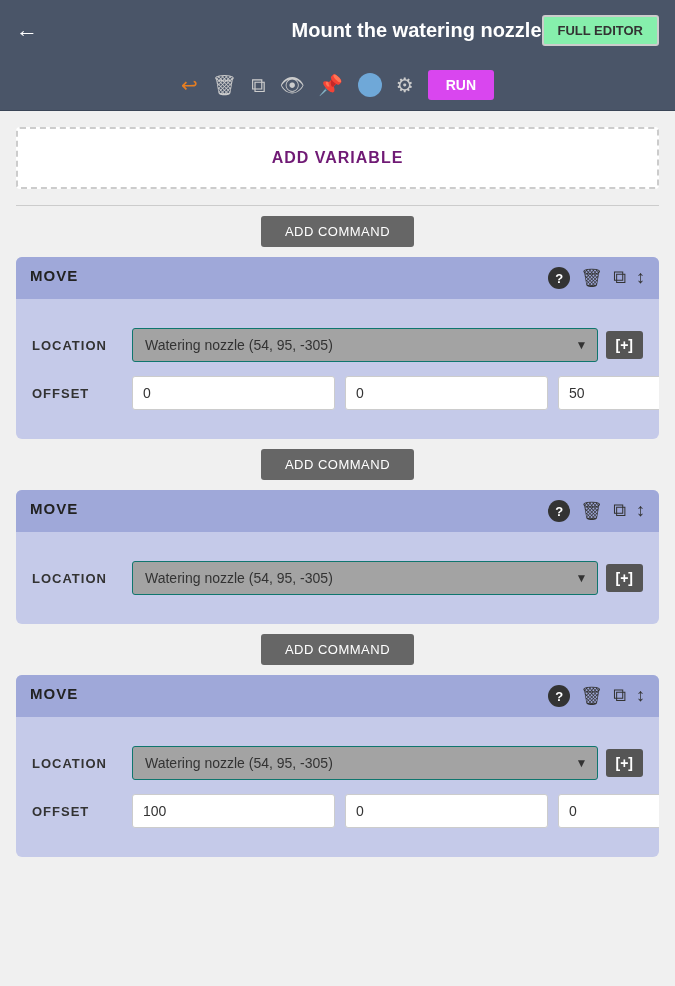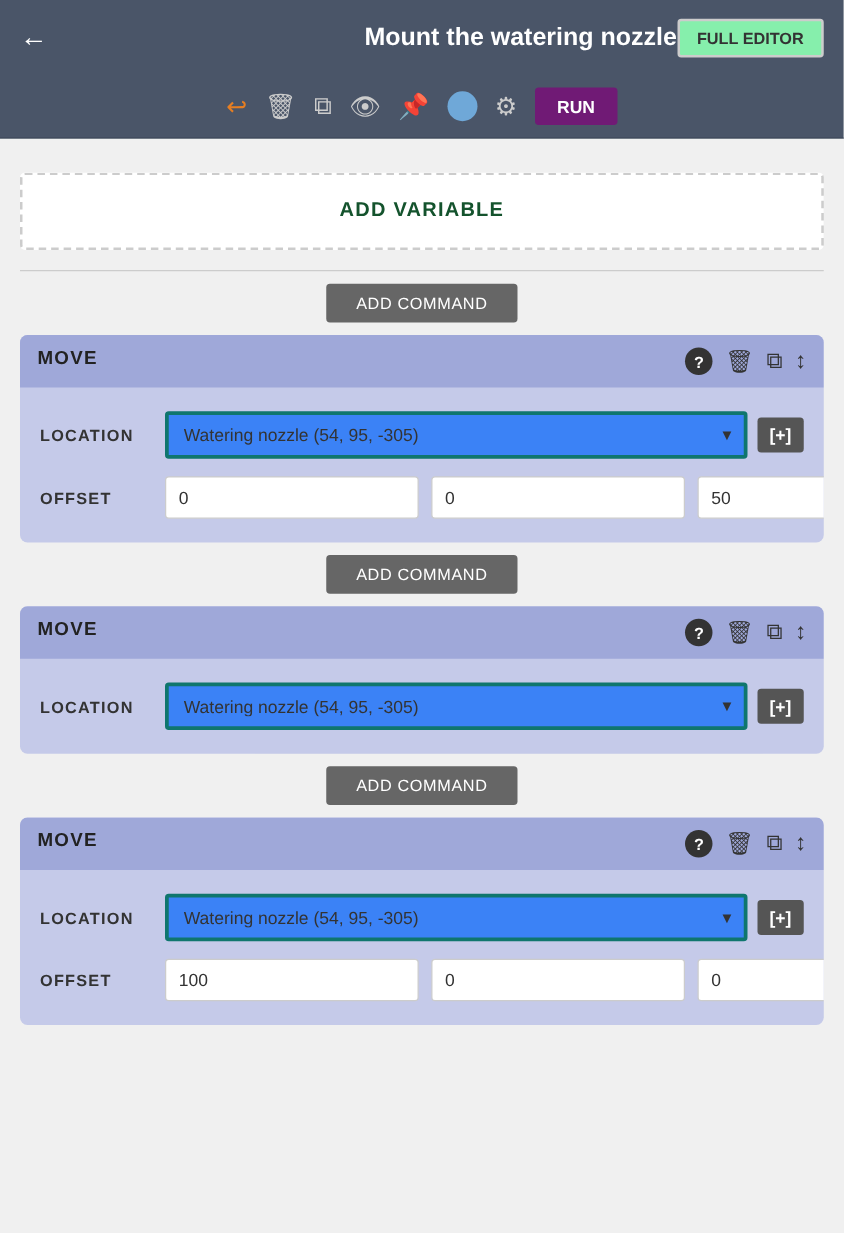--- a/index.html
+++ b/index.html
@@ -65,21 +65,21 @@
     }
     .toolbar-icon.orange { color: #e67e22; }
     .toolbar-icon.blue-circle {
       width: 24px;
       height: 24px;
       background: #6fa8d8;
       border-radius: 50%;
       display: inline-block;
     }
     .run-btn {
-      background: #701a75;
+      background: #d946ef;
       color: white;
       border: none;
       padding: 7px 18px;
       font-size: 14px;
       font-weight: bold;
       cursor: pointer;
       border-radius: 3px;
     }
     .saved-btn {
       background: #555;
@@ -101,26 +101,25 @@
       background: #f0f0f0;
     }
 
     
     .variable-box {
       border: 2px dashed #ccc;
       background: white;
       border-radius: 4px;
       padding: 20px;
       text-align: center;
-      color: #14532d;
+      color: #701a75;
       font-size: 16px;
       font-weight: bold;
       letter-spacing: 1px;
       margin-bottom: 16px;
-      margin-top: 11px;
     }
 
     
     .divider {
       border: none;
       border-top: 1px solid #ccc;
       margin: 4px 0 10px 0;
     }
 
     
@@ -174,21 +173,21 @@
       width: 22px;
       height: 22px;
       display: flex;
       align-items: center;
       justify-content: center;
       font-size: 13px;
       font-weight: bold;
     }
 
     .command-body {
-      padding: 19px 16px;
+      padding: 29px 16px;
     }
     .field-row {
       display: flex;
       align-items: center;
       margin-bottom: 14px;
     }
     .field-row:last-child {
       margin-bottom: 0;
     }
     .field-label {
@@ -233,23 +232,23 @@
 
     
     .select-wrapper {
       flex: 1;
       position: relative;
     }
     .select-wrapper select {
       width: 100%;
       padding: 8px 36px 8px 12px;
       font-size: 14px;
-      border: 3px solid #0f766e;
-      border-radius: 3px;
-      background: #3b82f6;
+      border: 1px solid #0f766e;
+      border-radius: 3px;
+      background: #a3a3a3;
       appearance: none;
       -webkit-appearance: none;
       cursor: pointer;
       color: #333;
     }
     .select-wrapper::after {
       content: '▼';
       position: absolute;
       right: 10px;
       top: 50%;

